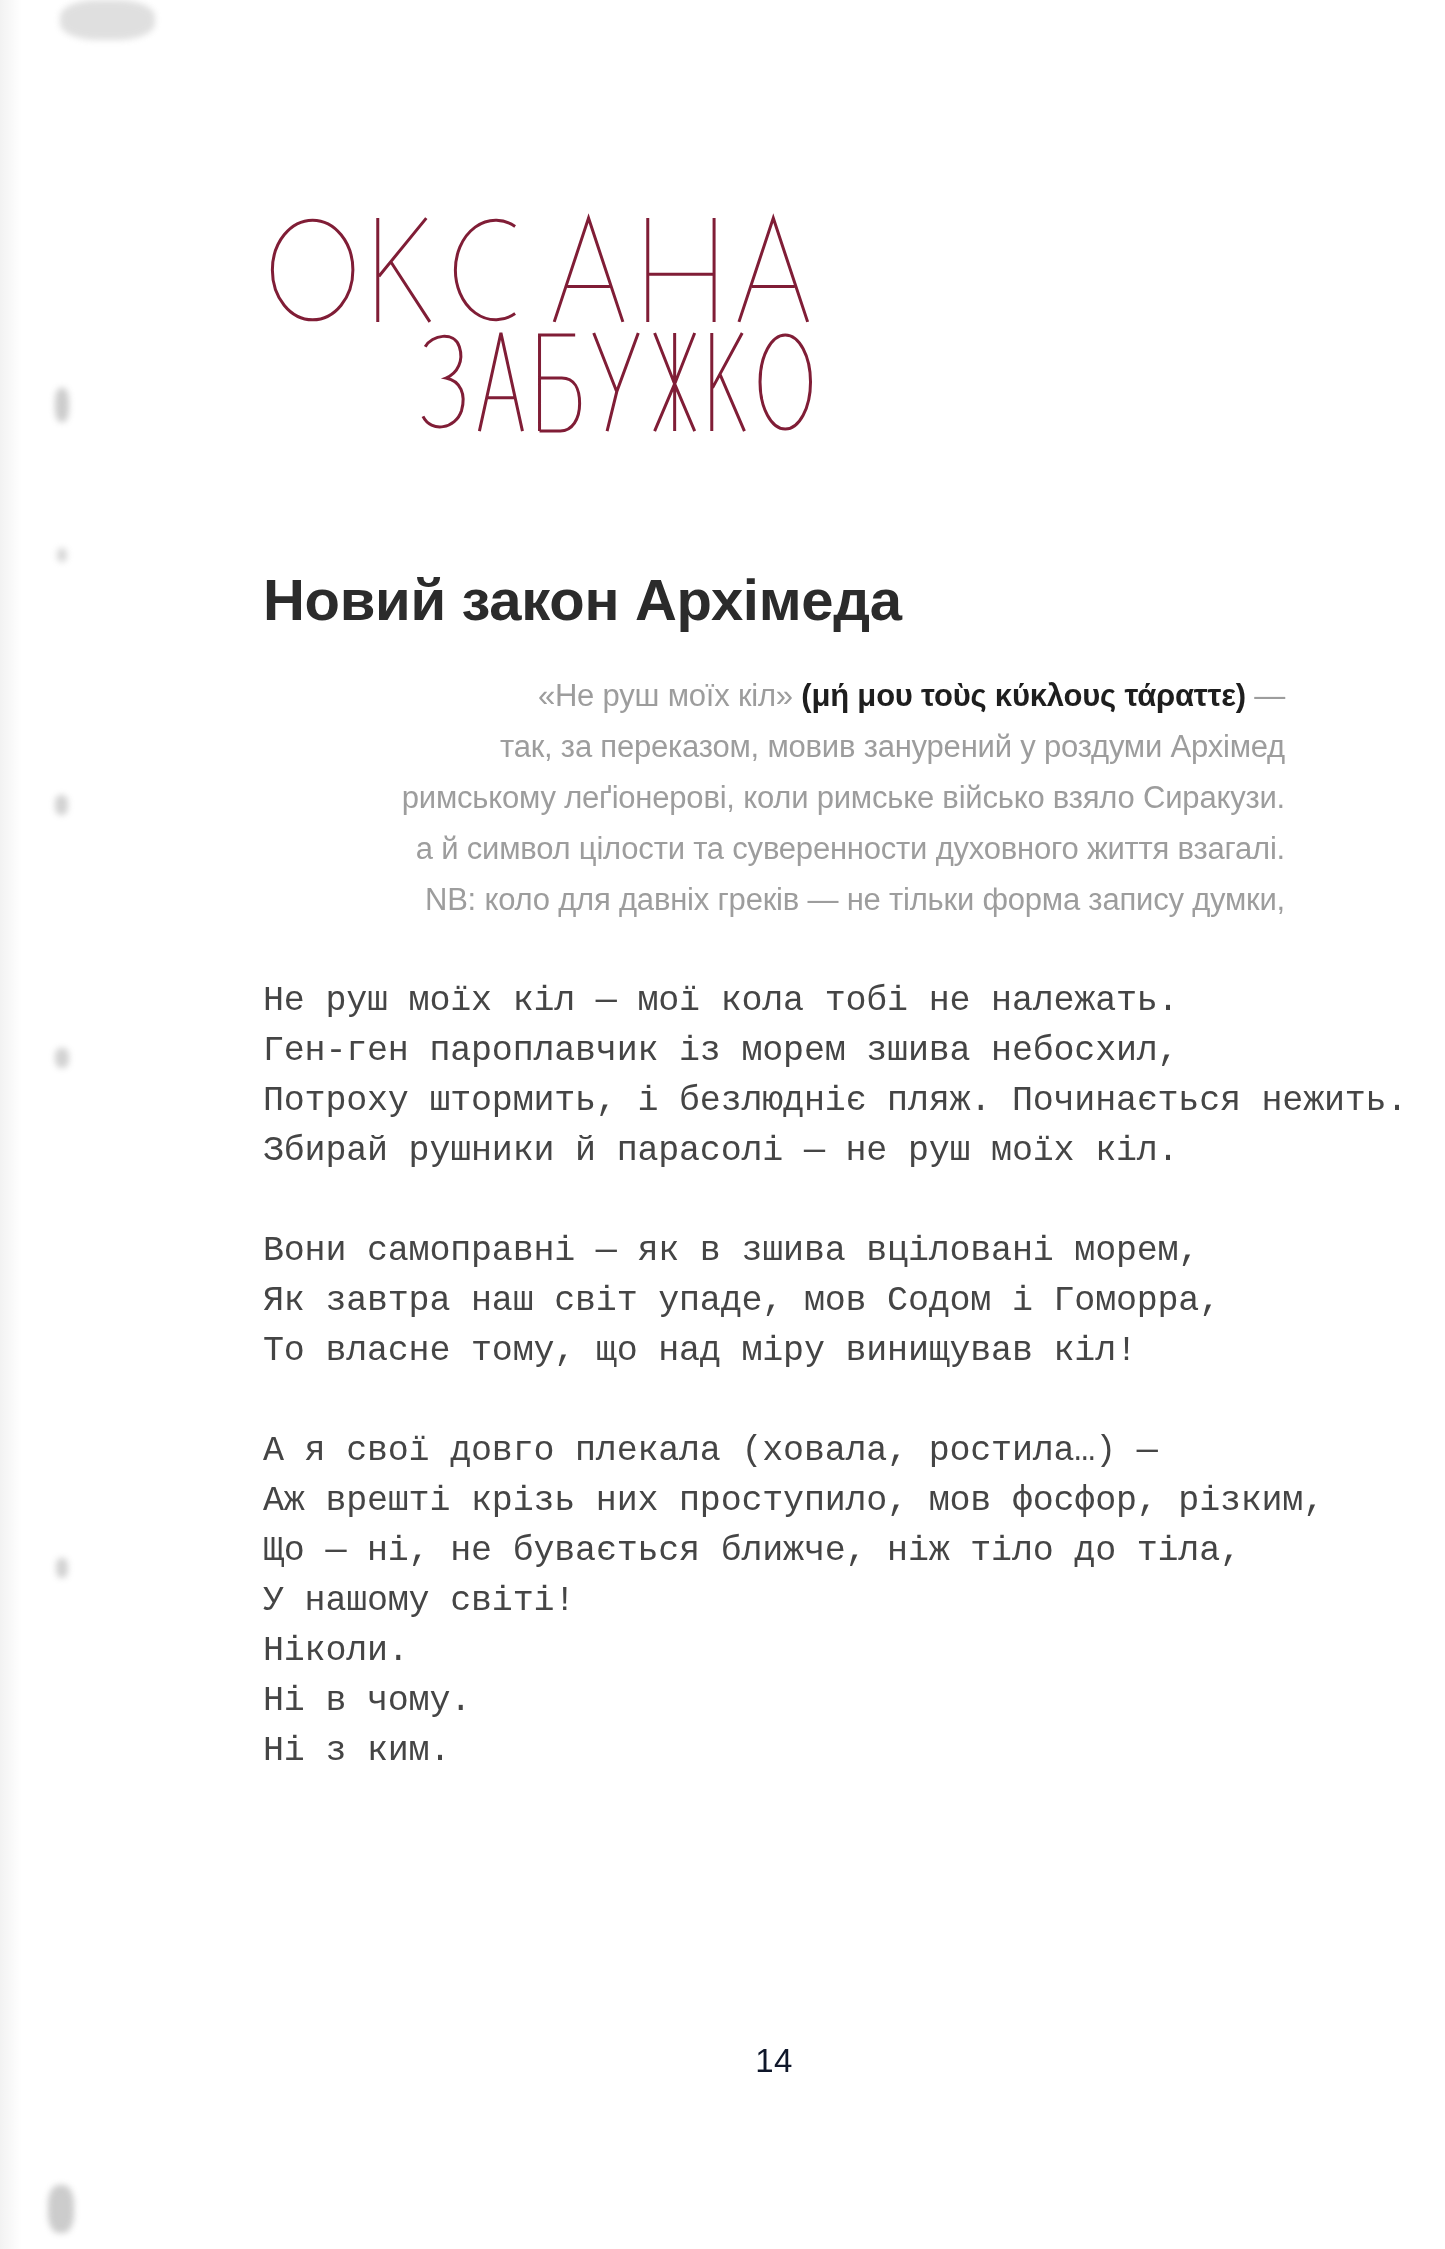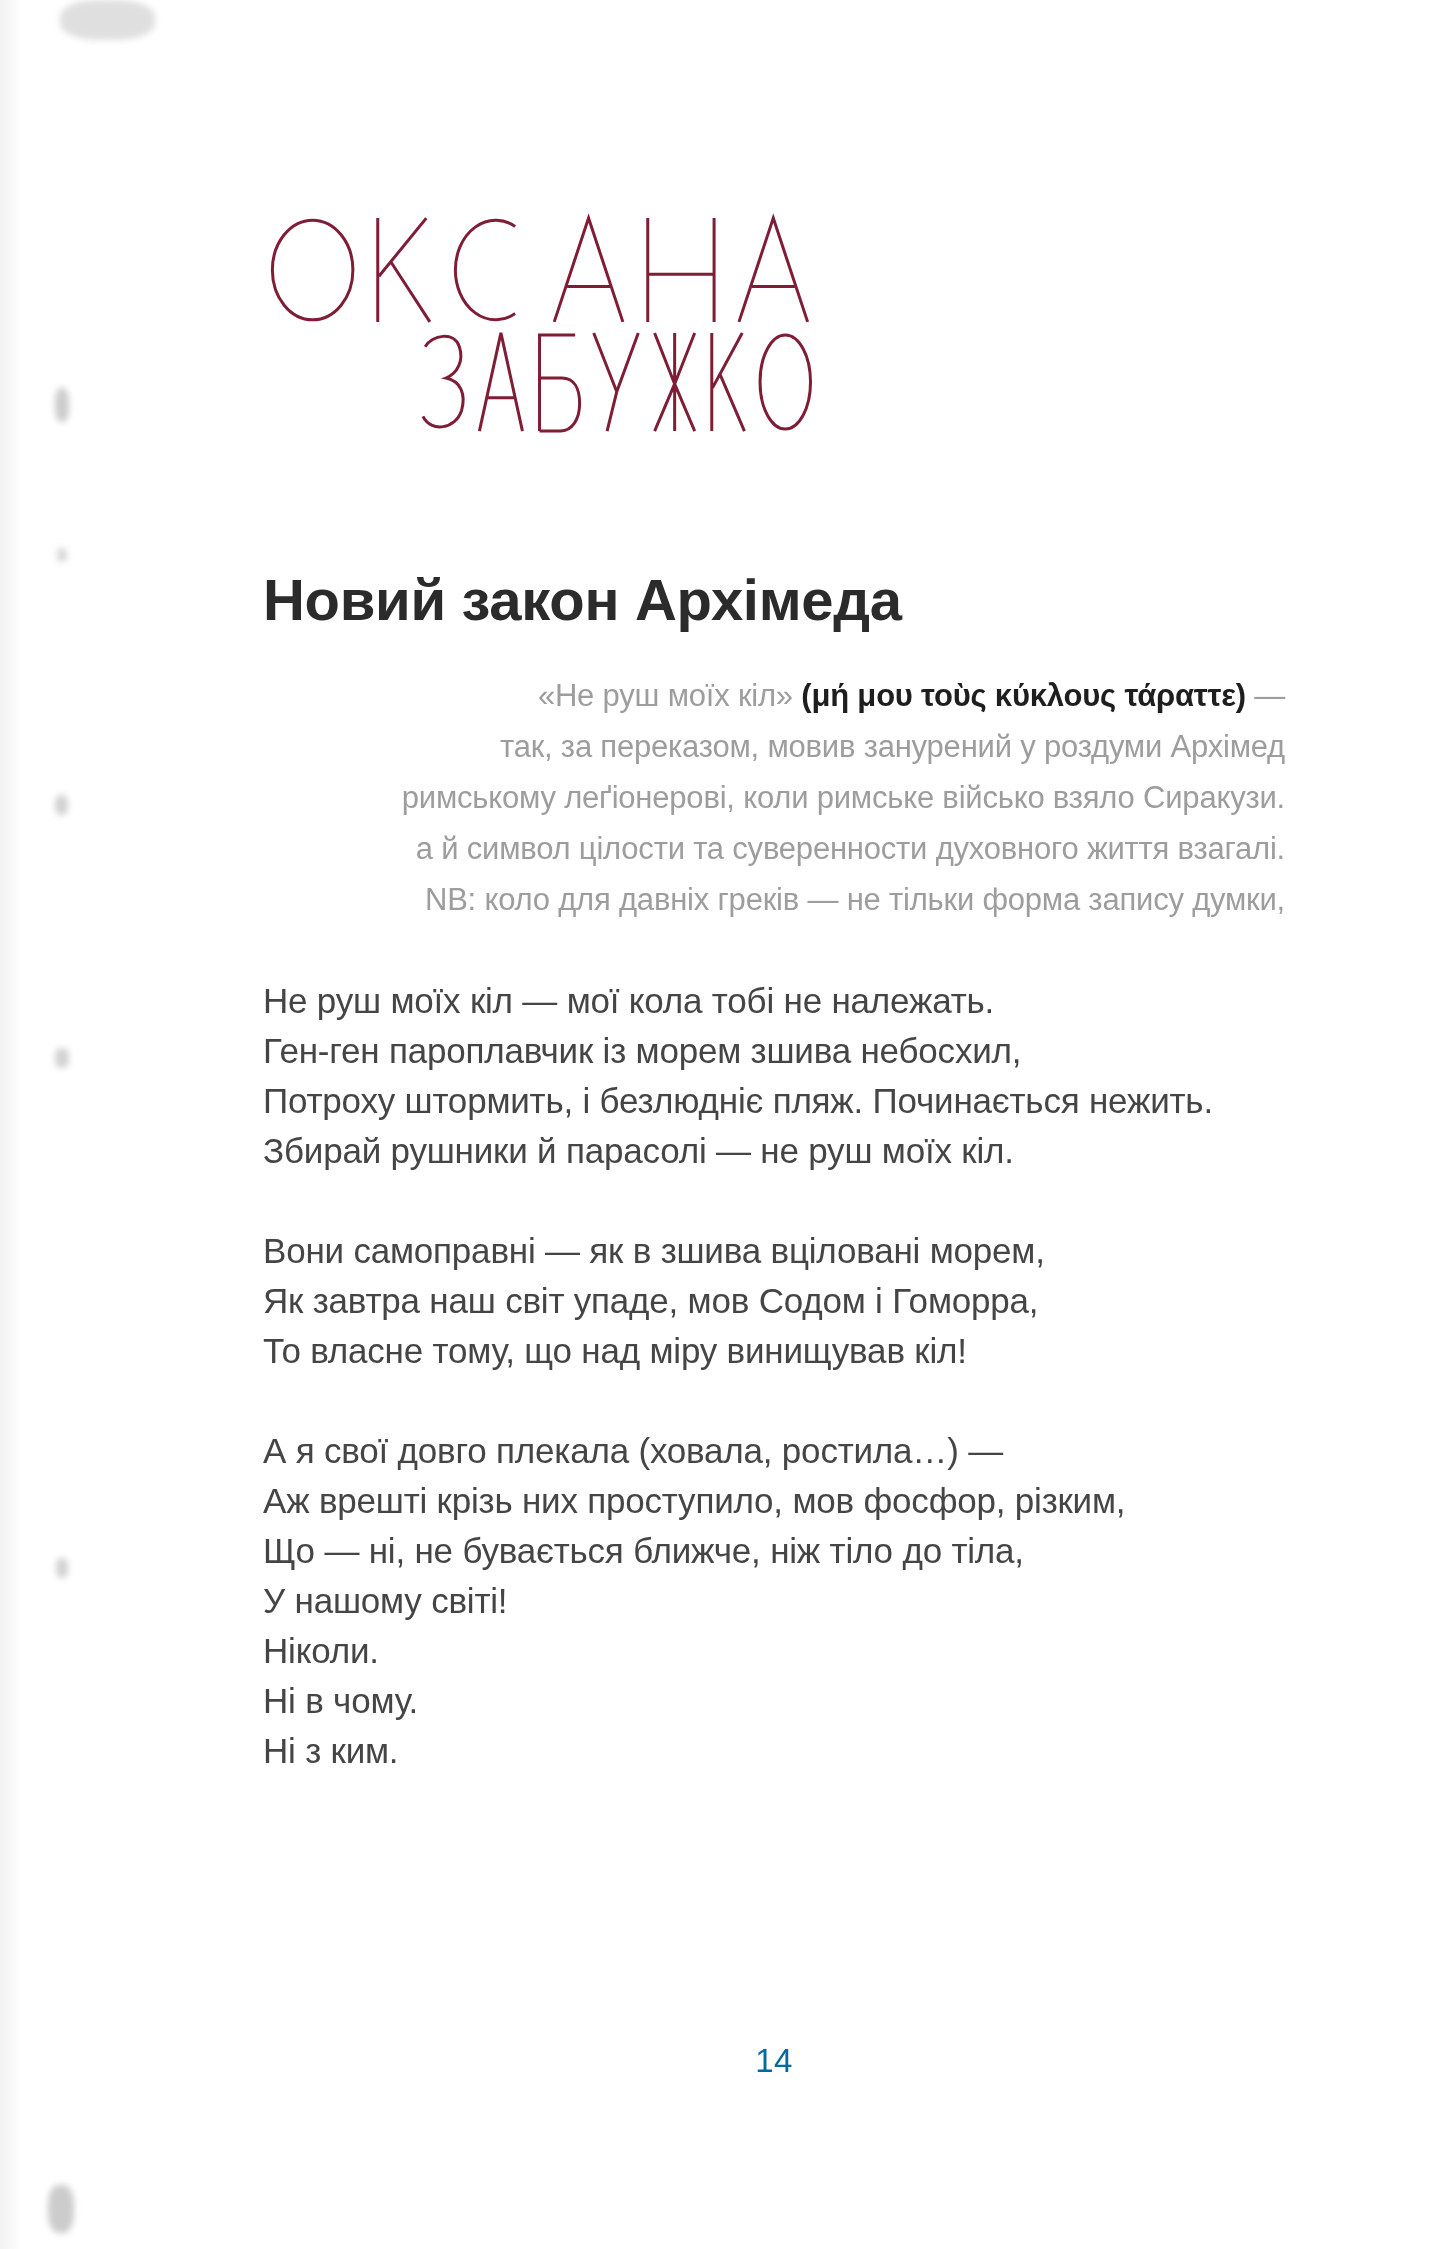--- a/index.html
+++ b/index.html
@@ -27,26 +27,26 @@
     font-size:31px;line-height:51px;font-weight:300;color:#9d9d9d;letter-spacing:-0.2px;
   }
   .epigraph .greek{
     font-family:Liberation Sans, sans-serif;font-weight:700;color:#1e1e1e;font-size:31px;
   }
   
   .poem-body{
     position:absolute;left:263px;top:976px;width:1030px;
     font-size:35px;line-height:50px;color:#454545;letter-spacing:-0.2px;font-weight:400;
   }
-  .stanza{margin:0 0 50px 0;}
+  .stanza{margin:0 0 50px 0;font-family:Liberation Mono, monospace;}
   .poem-line{white-space:nowrap;}
   
   .page-number{
     position:absolute;left:263px;top:2042px;width:1022px;text-align:center;
-    font-size:33px;color:#0369a1;letter-spacing:0.5px;
+    font-size:33px;color:#0f172a;letter-spacing:0.5px;
   }
 </style>
 </head>
 <body>
 
 <div class="page">
 
   <div class="edge-shade"></div>
   <div class="artifact" style="left:60px;top:0;width:95px;height:40px;opacity:.28;"></div>
   <div class="artifact" style="left:55px;top:388px;width:14px;height:34px;opacity:.45;"></div>

